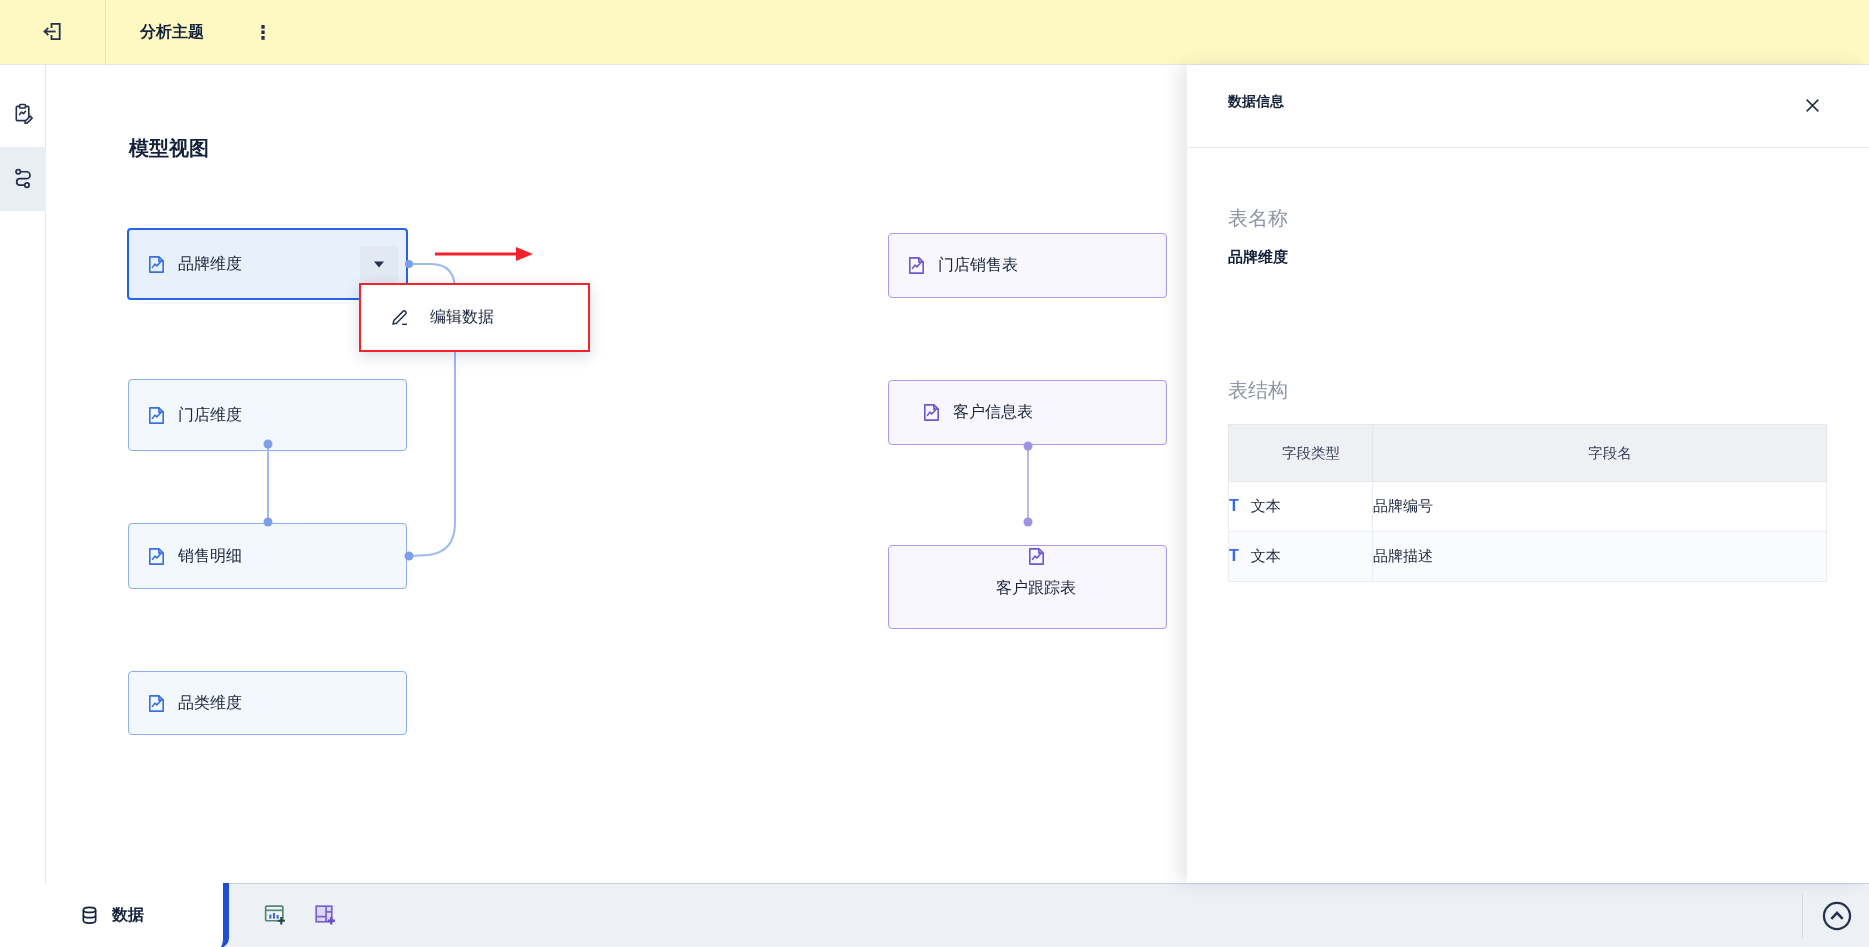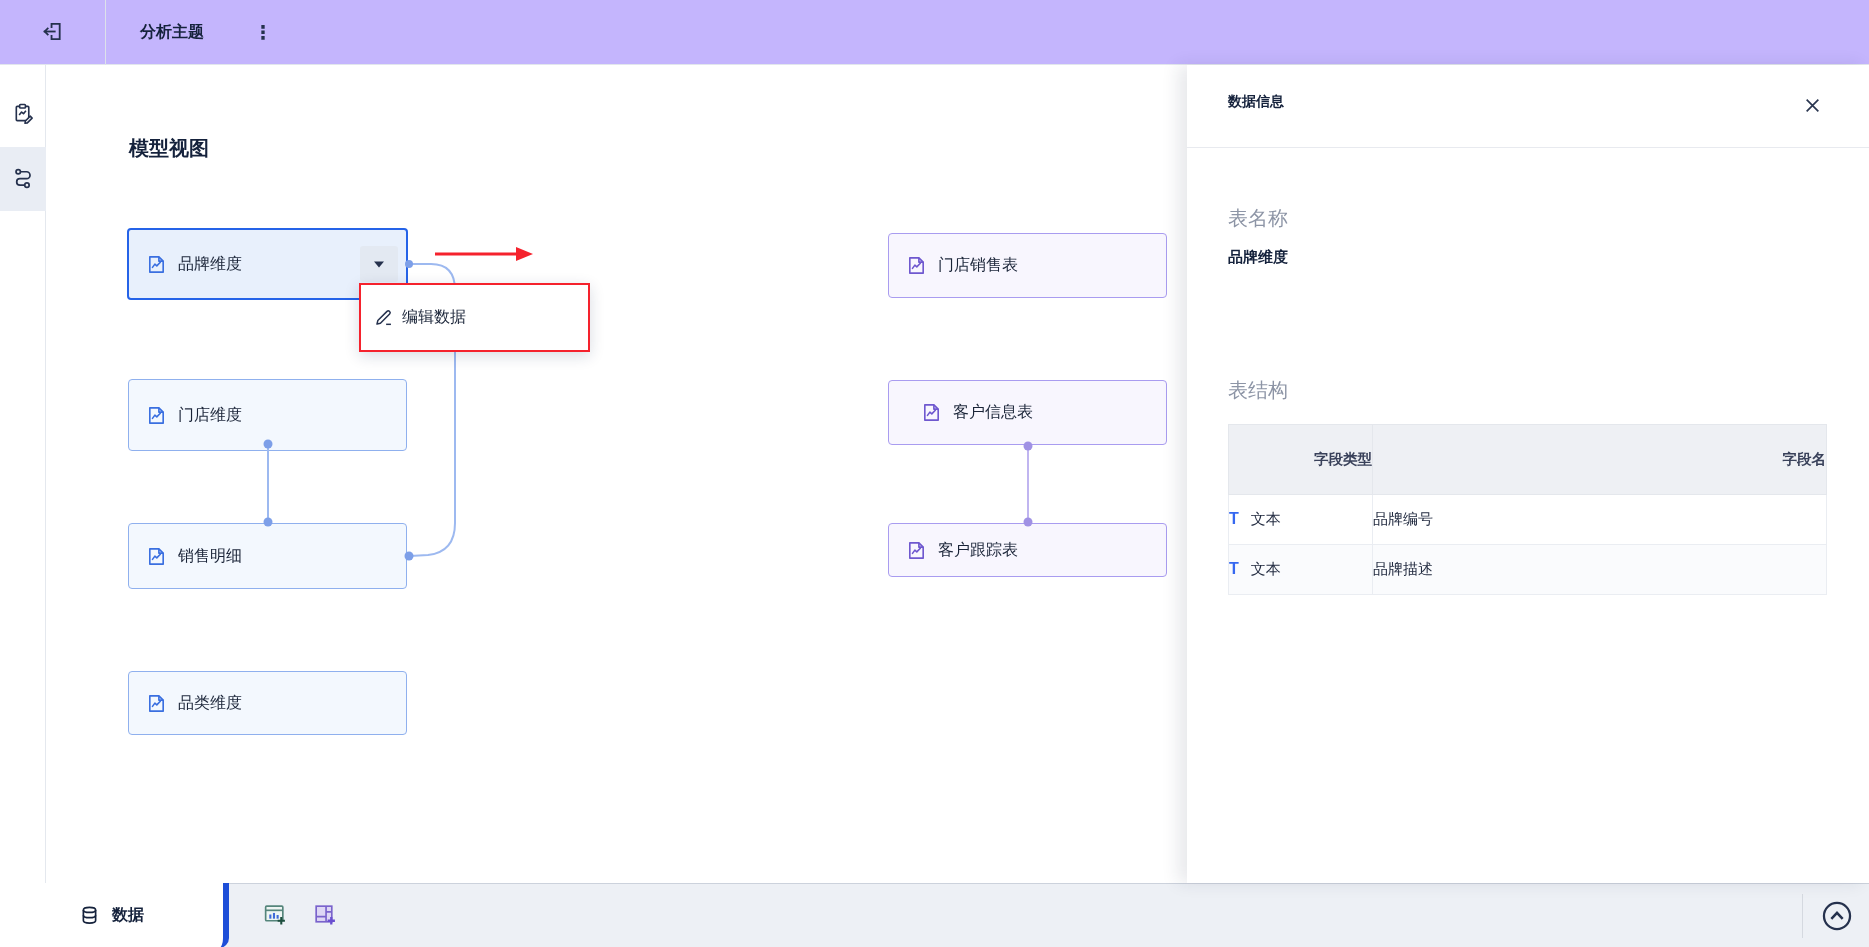--- a/index.html
+++ b/index.html
@@ -1,21 +1,21 @@
 <!DOCTYPE html>
 <html><head>
 <meta charset="utf-8">
 <style>
   * { margin:0; padding:0; box-sizing:border-box; }
   html,body { width:1869px; height:947px; overflow:hidden; }
   body { font-family:"Liberation Sans","DejaVu Sans",sans-serif; color:#15223c; background:#edf0f5; }
   .app { position:relative; width:1869px; height:947px; }
 
   
-  .topbar { position:absolute; left:0; top:0; width:1869px; height:65px; background:#c4b5fd; border-bottom:1px solid #e2e6ed; }
+  .topbar { position:absolute; left:0; top:0; width:1869px; height:65px; background:#fef9c3; border-bottom:1px solid #e2e6ed; }
   .topbar .back-btn { position:absolute; left:36px; top:17px; width:32px; height:32px; display:flex; align-items:center; justify-content:center; cursor:pointer; }
   .topbar .vdiv { position:absolute; left:105px; top:0; width:1px; height:65px; background:#dde2ea; }
   .topbar .doc-title { position:absolute; left:140px; top:22px; font-size:16px; font-weight:700; color:#15223c; }
   .topbar .kebab { position:absolute; left:250px; top:14px; width:26px; height:36px; display:flex; align-items:center; justify-content:center; font-size:19px; font-weight:700; color:#25314d; cursor:pointer; }
 
   
   .sidebar { position:absolute; left:0; top:65px; width:46px; height:818px; background:#ffffff; border-right:1px solid #e4e8ee; }
   .side-item { position:relative; width:46px; height:64px; display:flex; align-items:center; justify-content:center; color:#25314d; cursor:pointer; }
   .side-item.first { margin-top:18px; }
   .side-item.active { background:#e9edf4; }
@@ -29,42 +29,42 @@
   .node .nicon { display:flex; color:#3a6fe0; }
   .node.purple { background:#f8f6fe; border-color:#a99cf0; }
   .node.purple .nicon { color:#6f58cf; }
   .node.selected { background:#e8f0fc; border:2px solid #2563e8; }
   .n-brand        { left:127px; top:228px; width:281px; height:72px; }
   .n-store-dim    { left:128px; top:379px; width:279px; height:72px;text-align:center; }
   .n-sales-detail { left:128px; top:523px; width:279px; height:66px; }
   .n-category-dim { left:128px; top:671px; width:279px; height:64px; }
   .n-store-sales  { left:888px; top:233px; width:279px; height:65px; }
   .n-cust-info    { left:888px; top:380px; width:279px; height:65px; }
-  .n-cust-track   { left:888px; top:523px; width:279px; height:54px; }
+  .n-cust-track   { left:888px; top:545px; width:279px; height:84px;flex-direction:column; }
   .node-caret-btn { margin-left:auto; margin-right:8px; width:38px; height:36px; border-radius:3px; background:#e3e9f2; display:flex; align-items:center; justify-content:center; cursor:pointer; }
 
   .edge-layer { position:absolute; left:0; top:0; width:1869px; height:947px; pointer-events:none; z-index:20; }
   .anno-layer { position:absolute; left:0; top:0; width:1869px; height:947px; pointer-events:none; z-index:40; }
 
   
   .ctx-menu { position:absolute; left:359px; top:283px; width:231px; height:69px; background:#ffffff; border:2px solid #f5222d; box-shadow:0 4px 14px rgba(20,35,80,.16); display:flex; align-items:center; z-index:30; }
-  .ctx-item { display:flex; align-items:center; gap:8px; padding-left:12px; width:100%; height:100%; font-size:16px; color:#1a2438; cursor:pointer; }
+  .ctx-item { display:flex; align-items:center; gap:20px; padding-left:28px; width:100%; height:100%; font-size:16px; color:#1a2438; cursor:pointer; }
   .ctx-item .picon { display:flex; color:#25314d; }
 
   
   .panel { position:absolute; left:1187px; top:65px; width:682px; height:818px; background:#ffffff; box-shadow:-9px 0 16px rgba(30,40,70,.10); z-index:25; }
   .panel-header { position:relative; height:83px; border-bottom:1px solid #e8eaef; }
   .panel-title { position:absolute; left:41px; top:28px; font-size:14px; font-weight:700; color:#15223c; }
   .panel-close { position:absolute; left:611px; top:26px; width:28px; height:28px; display:flex; align-items:center; justify-content:center; font-size:18px; color:#2a3650; cursor:pointer; }
   .fld-label { position:absolute; left:41px; font-size:20px; color:#8d95a6; }
   .lbl-table-name { top:140px; }
   .val-table-name { position:absolute; left:41px; top:183px; font-size:15px; font-weight:700; color:#15223c; }
   .lbl-structure { top:312px; }
   .struct-table { position:absolute; left:41px; top:359px; width:599px; border:1px solid #e4e7ec; border-collapse:collapse; table-layout:fixed; }
-  .struct-table th { background:#eef0f4; height:70px; font-size:14.5px; font-weight:700; color:#39415a; text-align:right; padding-left:21px; border:1px solid #e4e7ec; }
+  .struct-table th { background:#eef0f4; height:57px; font-size:14.5px; font-weight:400; color:#39415a; text-align:center; padding-left:21px; border:1px solid #e4e7ec; }
   .struct-table td { height:50px; font-size:15px; color:#242d42; text-align:left; border:1px solid #eaedf2; background:#ffffff; }
   .struct-table tr.alt td { background:#fafbfd; }
   .struct-table col.c1 { width:144px; }
   .type-glyph { color:#3668f0; font-weight:700; font-size:16px; margin-right:12px; }
 
   
   .bottombar { position:absolute; left:0; top:883px; width:1869px; height:64px; background:#edf0f5; border-top:1px solid #ccd2dc; }
   .data-tab { position:absolute; left:0; top:-1px; width:229px; height:65px; background:#ffffff; border-right:6px solid #1d4ed8; border-radius:0 0 10px 0; display:flex; align-items:center; justify-content:center; gap:12px; cursor:pointer; }
   .data-tab .dbicon { display:flex; color:#15223c; }
   .data-tab .tab-label { font-size:16px; font-weight:700; color:#15223c; }

